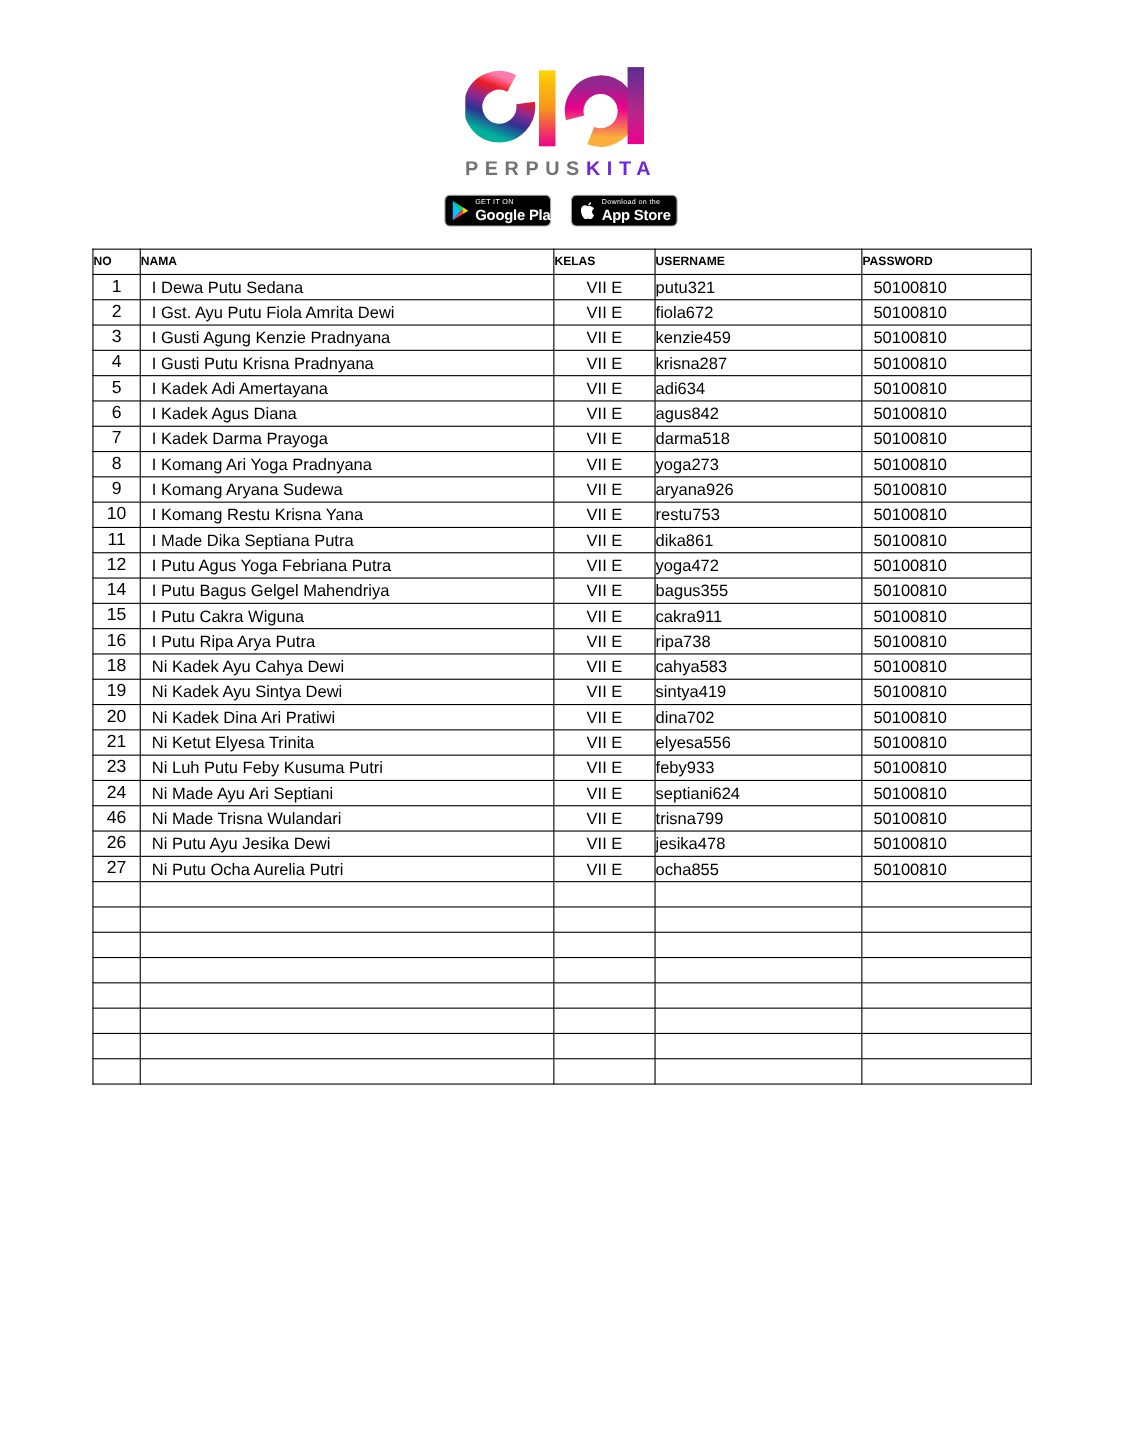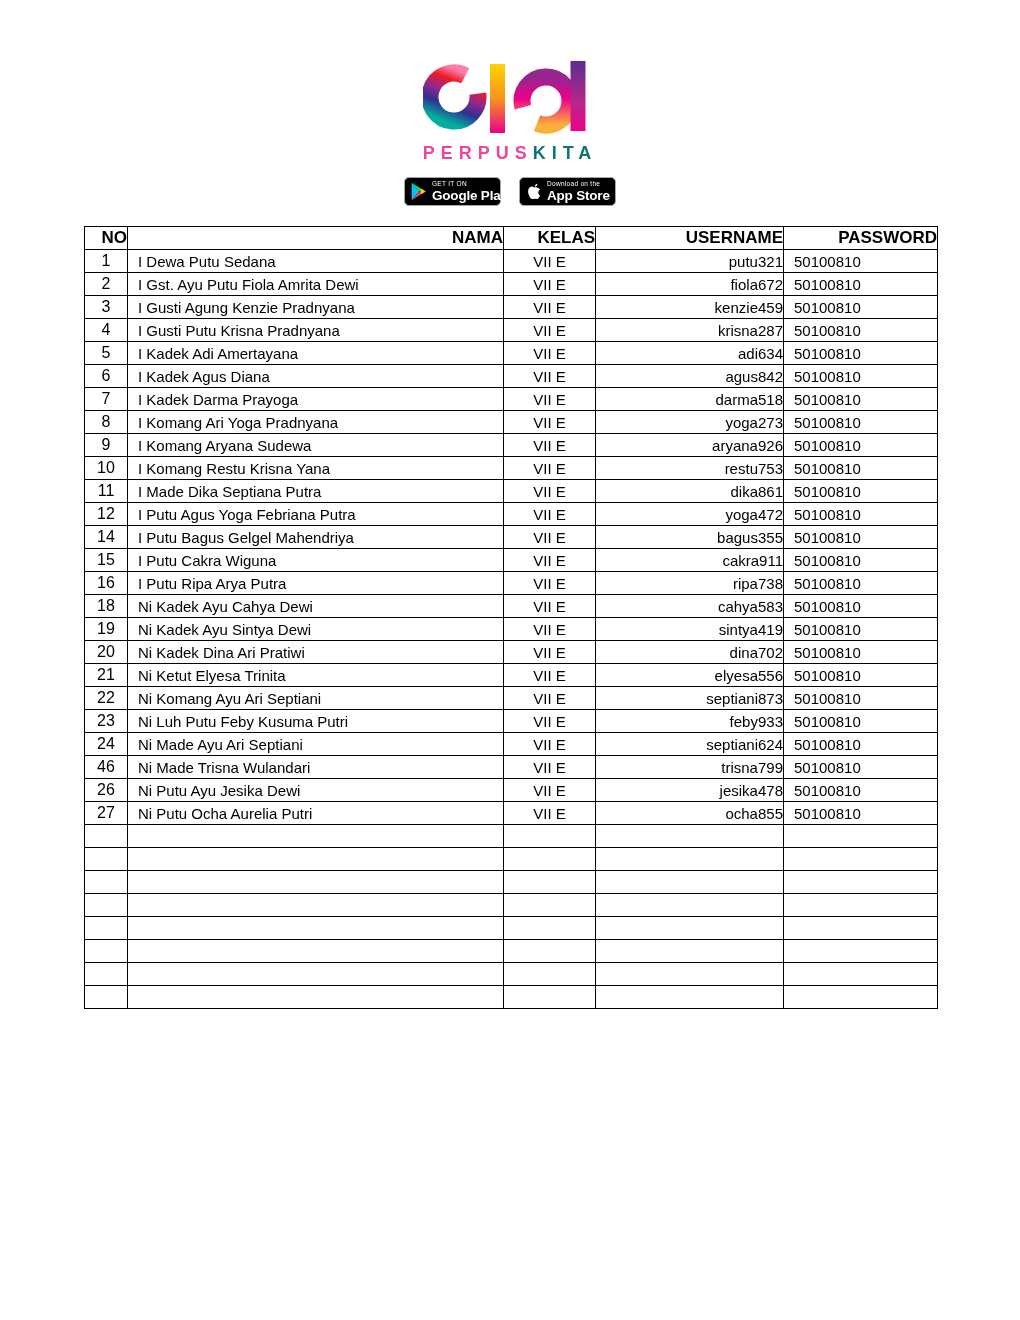--- a/index.html
+++ b/index.html
@@ -70,25 +70,25 @@
   }
   th, td {
     border: 1px solid #000;
     height: 23px;
     font-size: 15px;
     padding: 0;
     overflow: hidden;
     white-space: nowrap;
     vertical-align: middle;
   }
-  thead th { font-weight: 700; text-align: right; height: 23px; font-size: 17px; }
+  thead th { font-weight: 700; text-align: left; height: 23px; font-size: 11px; }
   .c-no    { text-align: center; font-size: 16px; }
   .c-nama  { text-align: left; padding-left: 10px; }
   .c-kelas { text-align: center; }
-  .c-user  { text-align: right; }
+  .c-user  { text-align: left; }
   .c-pass  { text-align: left; padding-left: 10px; }
 </style>
 </head>
 <body>
 
 <div class="header">
 
   <svg class="logo-mark" viewBox="0 0 175 85" xmlns="http://www.w3.org/2000/svg">
     <defs>
       <linearGradient id="gradLeft" x1="30%" y1="100%" x2="70%" y2="0%">
@@ -114,21 +114,21 @@
         <stop offset="1" stop-color="#ec008c"></stop>
       </linearGradient>
     </defs>
     <path d="M 42.27 20.81 A 24 24 0 1 0 54.77 38.66" fill="none" stroke="url(#gradLeft)" stroke-width="17" stroke-linecap="butt"></path>
     <rect x="67" y="9" width="15" height="69" fill="url(#gradBar)"></rect>
     <path d="M 114.0 68.25 A 24 24 0 1 0 99.82 52.21" fill="none" stroke="url(#gradRight)" stroke-width="17" stroke-linecap="butt"></path>
     <rect x="147.5" y="6" width="15" height="70" fill="url(#gradAsc)"></rect>
   </svg>
 
   <div class="wordmark">
-    <span style="color:#ec4899">PERPUS</span><span style="color:#0f766e">KITA</span>
+    <span style="color:#737373">PERPUS</span><span style="color:#6d28d9">KITA</span>
   </div>
 
   <div class="badges">
 
     <div class="store-badge">
       <svg width="16" height="19" viewBox="0 0 24 28" xmlns="http://www.w3.org/2000/svg">
         <polygon points="1,1 1,27 12,14" fill="#00c4ff"></polygon>
         <polygon points="1,1 22,14 12,14" fill="#16da61"></polygon>
         <polygon points="1,27 22,14 12,14" fill="#ff3a44"></polygon>
         <polygon points="15,9.67 22,14 15,18.3" fill="#ffce00"></polygon>
@@ -322,27 +322,20 @@
   </tr>
 
   <tr>
     <td class="c-no">21</td>
     <td class="c-nama">Ni Ketut Elyesa Trinita</td>
     <td class="c-kelas">VII E</td>
     <td class="c-user">elyesa556</td>
     <td class="c-pass">50100810</td>
   </tr>
 
-  <tr>
-    <td class="c-no">22</td>
-    <td class="c-nama">Ni Komang Ayu Ari Septiani</td>
-    <td class="c-kelas">VII E</td>
-    <td class="c-user">septiani873</td>
-    <td class="c-pass">50100810</td>
-  </tr>
 
   <tr>
     <td class="c-no">23</td>
     <td class="c-nama">Ni Luh Putu Feby Kusuma Putri</td>
     <td class="c-kelas">VII E</td>
     <td class="c-user">feby933</td>
     <td class="c-pass">50100810</td>
   </tr>
 
   <tr>

